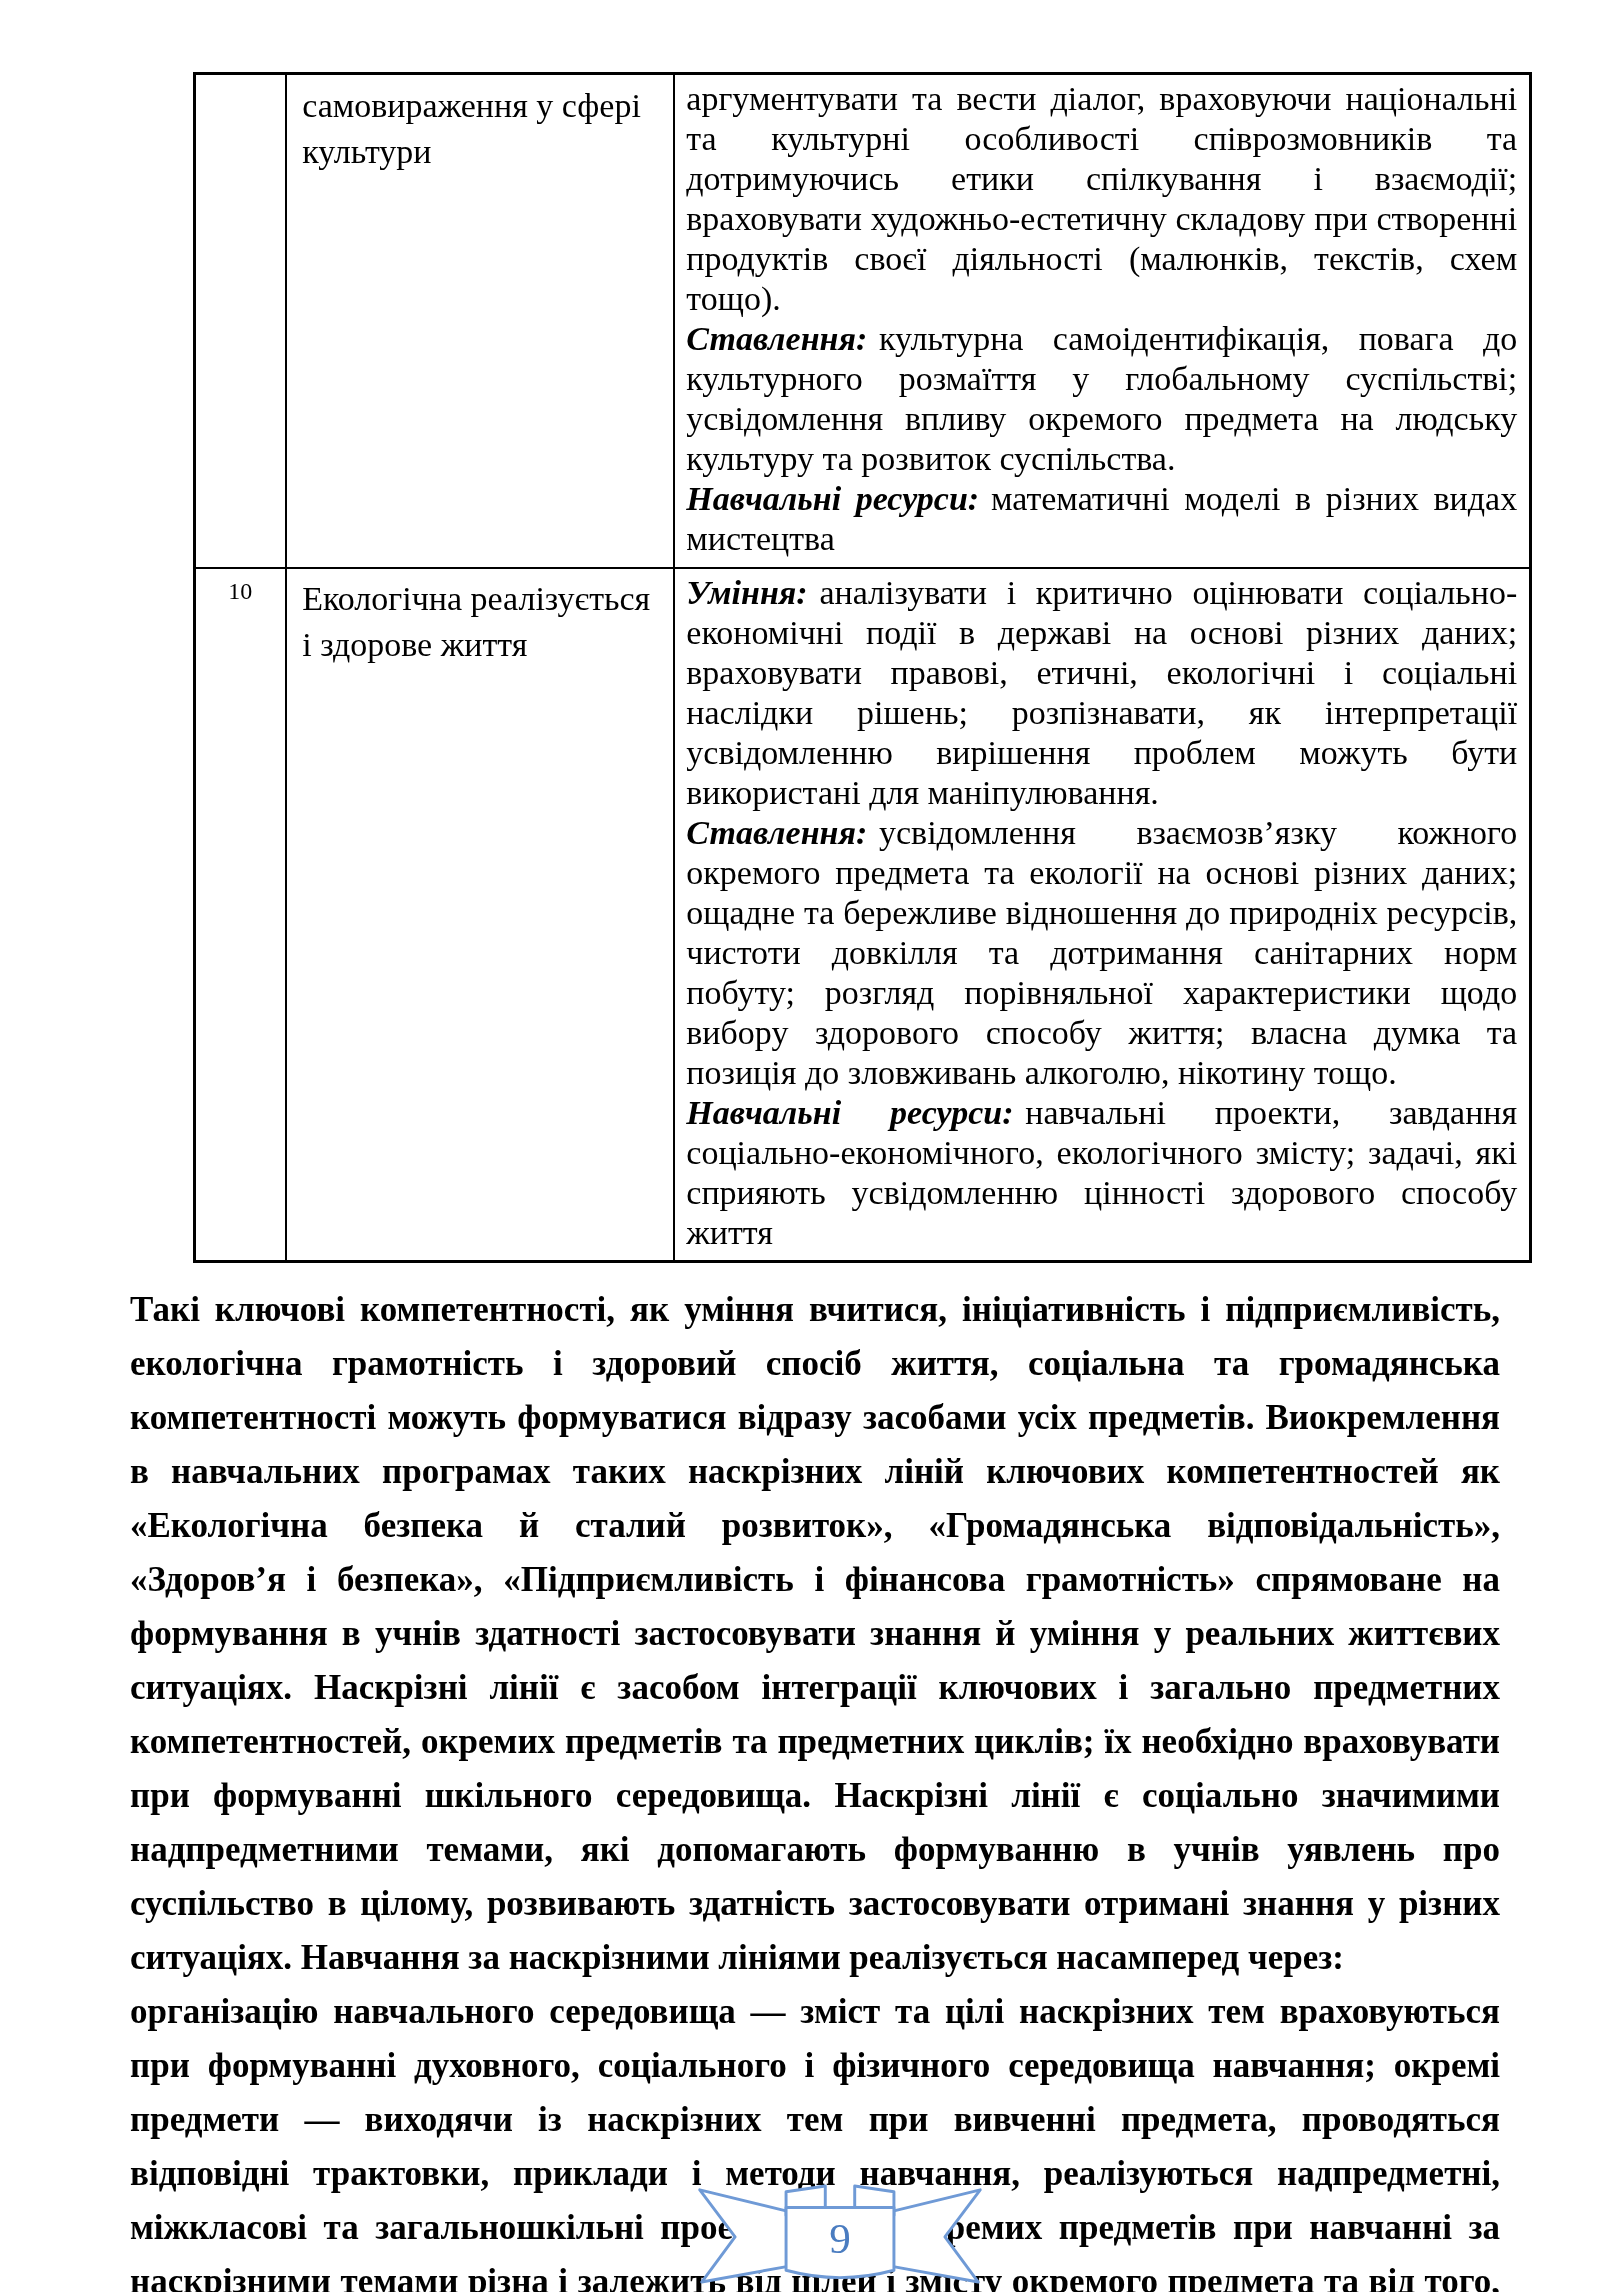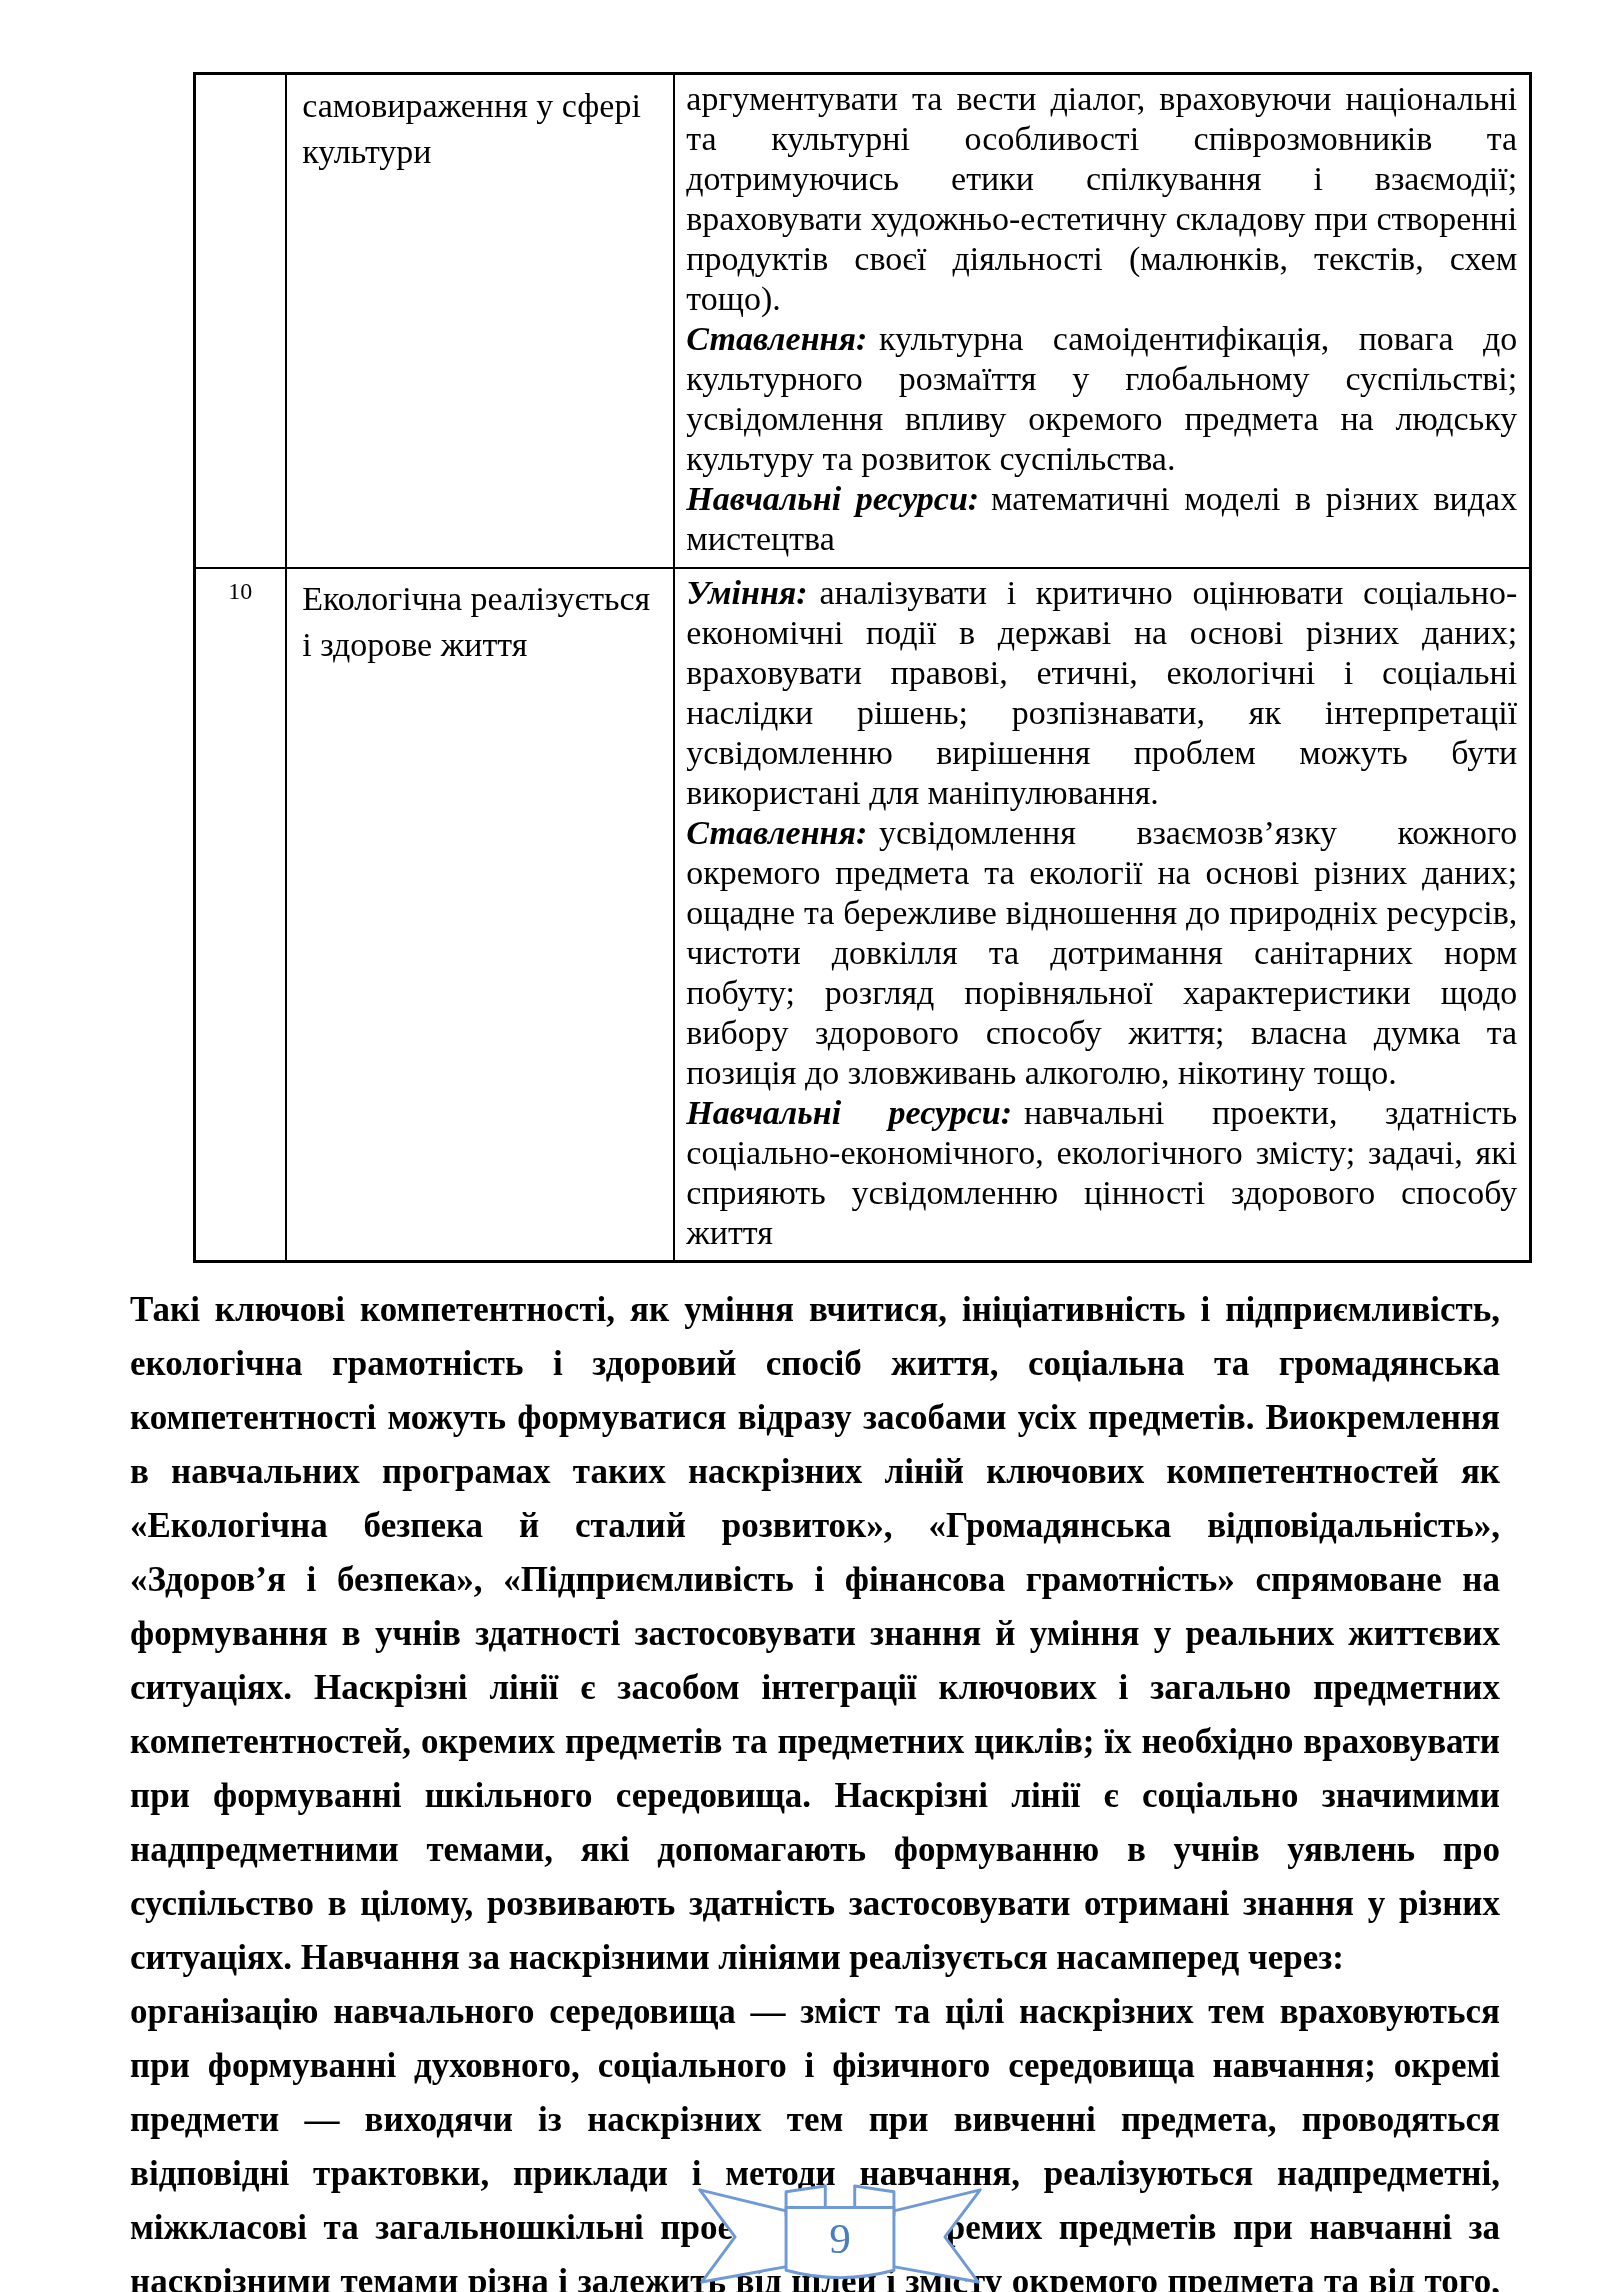--- a/index.html
+++ b/index.html
@@ -111,21 +111,21 @@
             <p><span class="lead">Ставлення:</span><span>культурна самоідентифікація, повага до культурного розмаїття у глобальному суспільстві; усвідомлення впливу окремого предмета на людську культуру та розвиток суспільства.</span></p>
             <p><span class="lead">Навчальні ресурси:</span><span>математичні моделі в різних видах мистецтва</span></p>
           </td>
         </tr>
         <tr class="row-b">
           <td class="cell-num">10</td>
           <td class="cell-name">Екологічна реалізується і здорове життя</td>
           <td class="cell-details">
             <p><span class="lead">Уміння:</span><span>аналізувати і критично оцінювати соціально-економічні події в державі на основі різних даних; враховувати правові, етичні, екологічні і соціальні наслідки рішень; розпізнавати, як інтерпретації усвідомленню вирішення проблем можуть бути використані для маніпулювання.</span></p>
             <p><span class="lead">Ставлення:</span><span>усвідомлення взаємозв’язку кожного окремого предмета та екології на основі різних даних; ощадне та бережливе відношення до природніх ресурсів, чистоти довкілля та дотримання санітарних норм побуту; розгляд порівняльної характеристики щодо вибору здорового способу життя; власна думка та позиція до зловживань алкоголю, нікотину тощо.</span></p>
-            <p><span class="lead">Навчальні ресурси:</span><span>навчальні проекти, здатність соціально-економічного, екологічного змісту; задачі, які сприяють усвідомленню цінності здорового способу життя</span></p>
+            <p><span class="lead">Навчальні ресурси:</span><span>навчальні проекти, завдання соціально-економічного, екологічного змісту; задачі, які сприяють усвідомленню цінності здорового способу життя</span></p>
           </td>
         </tr>
       </tbody>
     </table>
 
     <p class="para para-first">Такі ключові компетентності, як уміння вчитися, ініціативність і підприємливість, екологічна грамотність і здоровий спосіб життя, соціальна та громадянська компетентності можуть формуватися відразу засобами усіх предметів. Виокремлення в навчальних програмах таких наскрізних ліній ключових компетентностей як «Екологічна безпека й сталий розвиток», «Громадянська відповідальність», «Здоров’я і безпека», «Підприємливість і фінансова грамотність» спрямоване на формування в учнів здатності застосовувати знання й уміння у реальних життєвих ситуаціях. Наскрізні лінії є засобом інтеграції ключових і загально предметних компетентностей, окремих предметів та предметних циклів; їх необхідно враховувати при формуванні шкільного середовища. Наскрізні лінії є соціально значимими надпредметними темами, які допомагають формуванню в учнів уявлень про суспільство в цілому, розвивають здатність застосовувати отримані знання у різних ситуаціях. Навчання за наскрізними лініями реалізується насамперед через:</p>
     <p class="para">організацію навчального середовища — зміст та цілі наскрізних тем враховуються при формуванні духовного, соціального і фізичного середовища навчання; окремі предмети — виходячи із наскрізних тем при вивченні предмета, проводяться відповідні трактовки, приклади і методи навчання, реалізуються надпредметні, міжкласові та загальношкільні проекти. Роль окремих предметів при навчанні за наскрізними темами різна і залежить від цілей і змісту окремого предмета та від того, наскільки тісно той чи інший предметний цикл пов’язаний із конкретною наскрізною темою;</p>
 
   </div>
 

